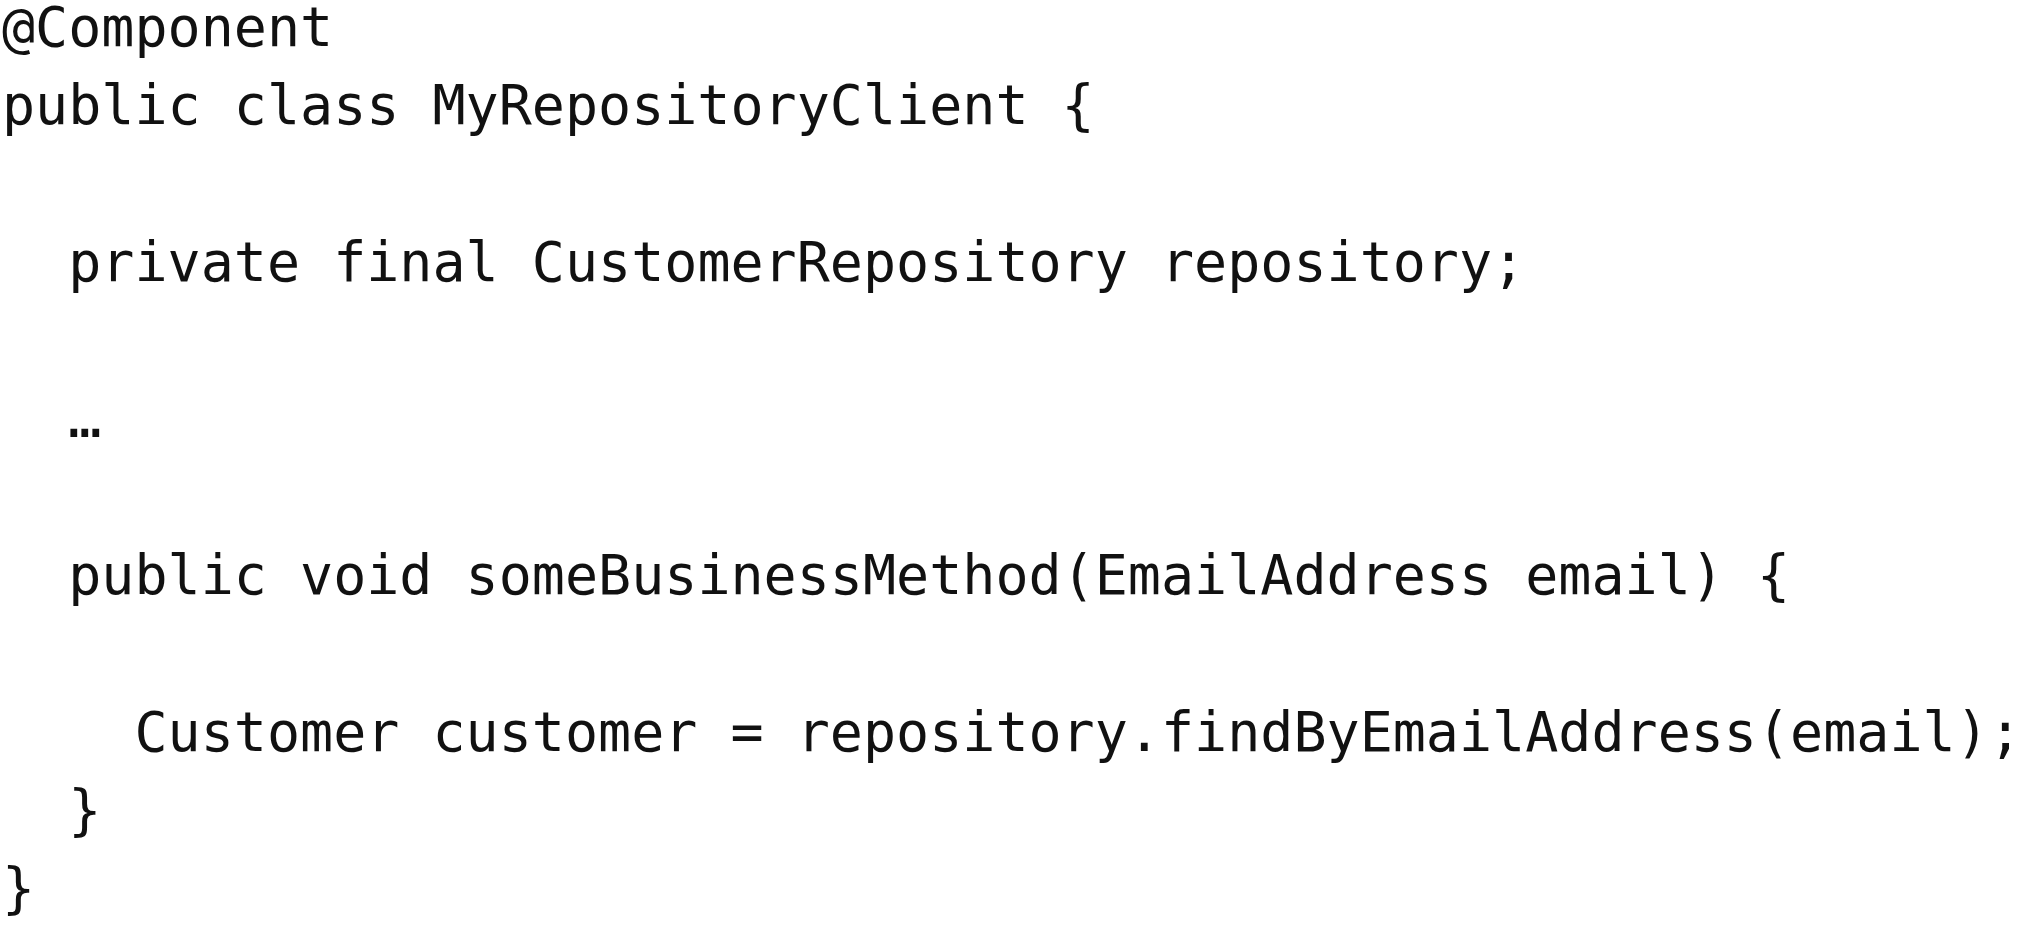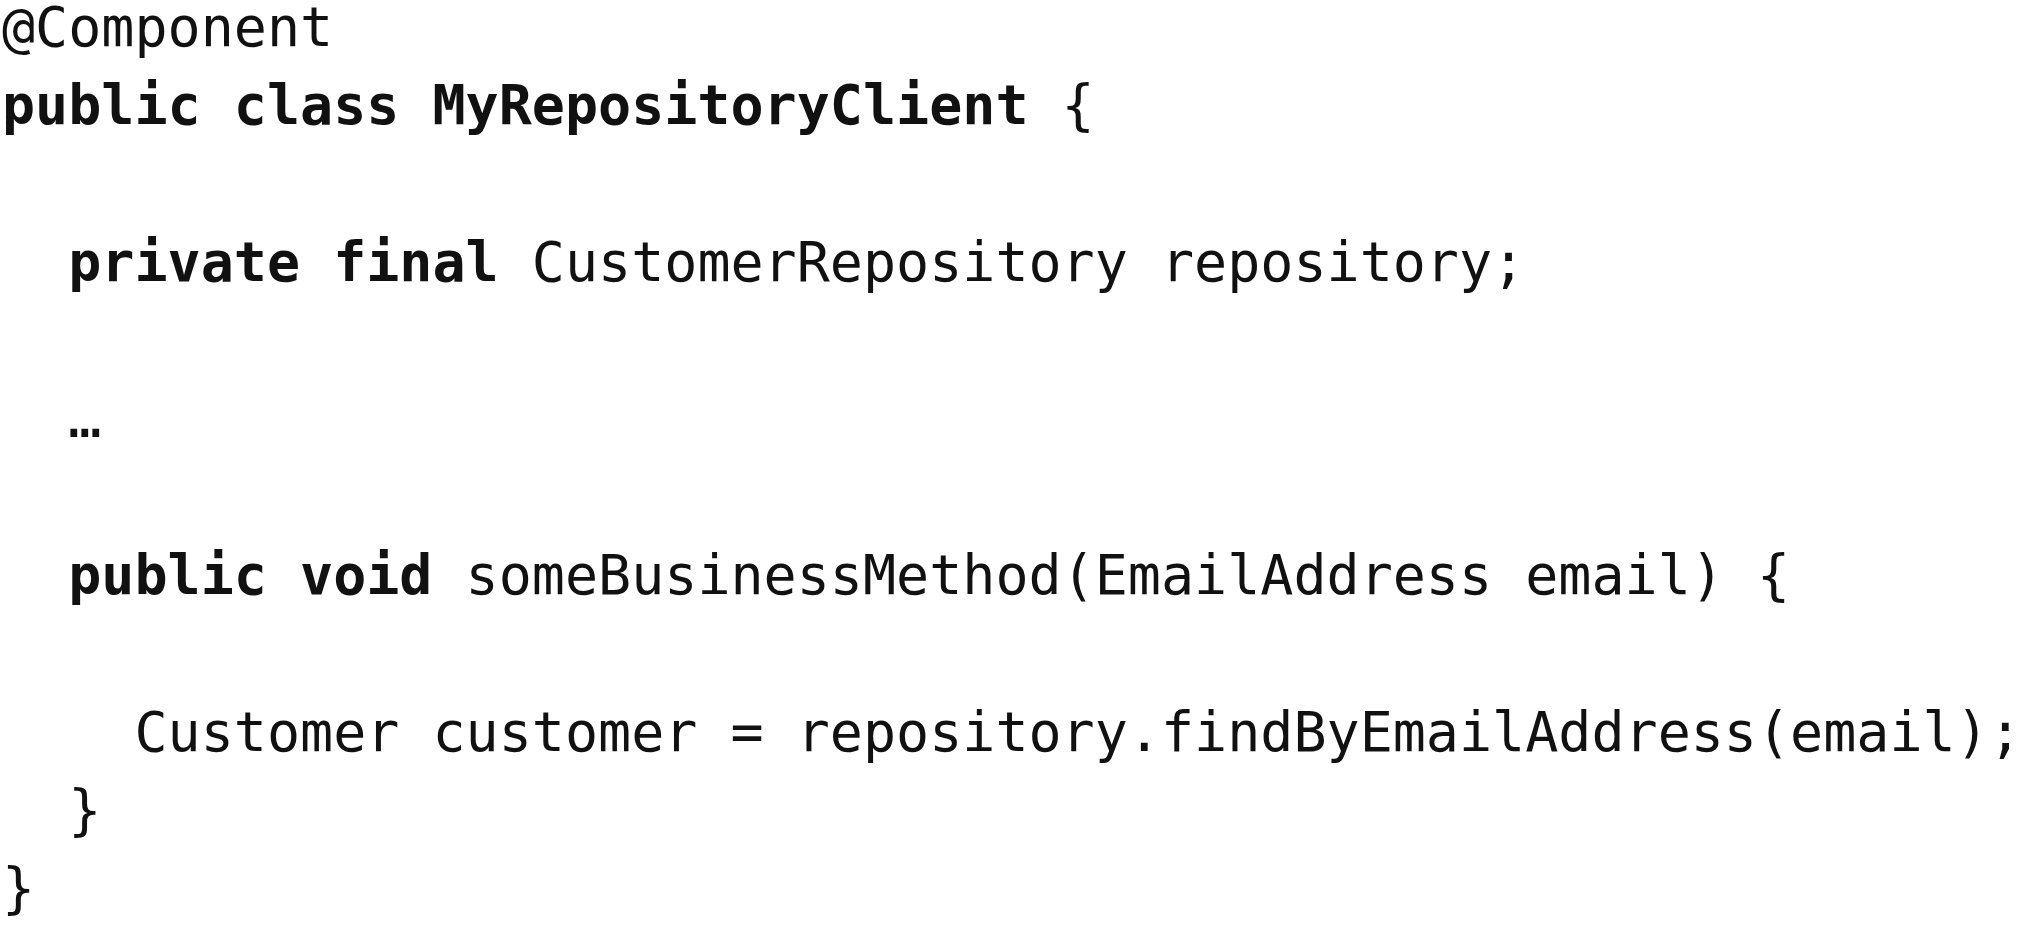--- a/index.html
+++ b/index.html
@@ -29,21 +29,21 @@
     color: #111111;
   }
   .line {
     height: 78.3px;
     white-space: pre;
   }
   .seg {
     font-weight: normal;
   }
   .seg.bold {
-    font-weight: bold;
+    font-weight: normal;
   }
 </style>
 </head>
 <body style="background: rgb(255, 255, 255);">
 
 <div class="page">
   <pre class="code" style="color: rgb(17, 17, 17);"><div class="line"><span class="seg">@Component</span></div><div class="line"><span class="seg bold">public class MyRepositoryClient</span><span class="seg"> {</span></div><div class="line"> </div><div class="line">  <span class="seg bold">private final</span><span class="seg"> CustomerRepository repository;</span></div><div class="line"> </div><div class="line">  <span class="seg">…</span></div><div class="line"> </div><div class="line">  <span class="seg bold">public void</span><span class="seg"> someBusinessMethod(EmailAddress email) {</span></div><div class="line"> </div><div class="line">    <span class="seg">Customer customer = repository.findByEmailAddress(email);</span></div><div class="line">  <span class="seg">}</span></div><div class="line"><span class="seg">}</span></div></pre>
 </div>
 
 </body></html>

